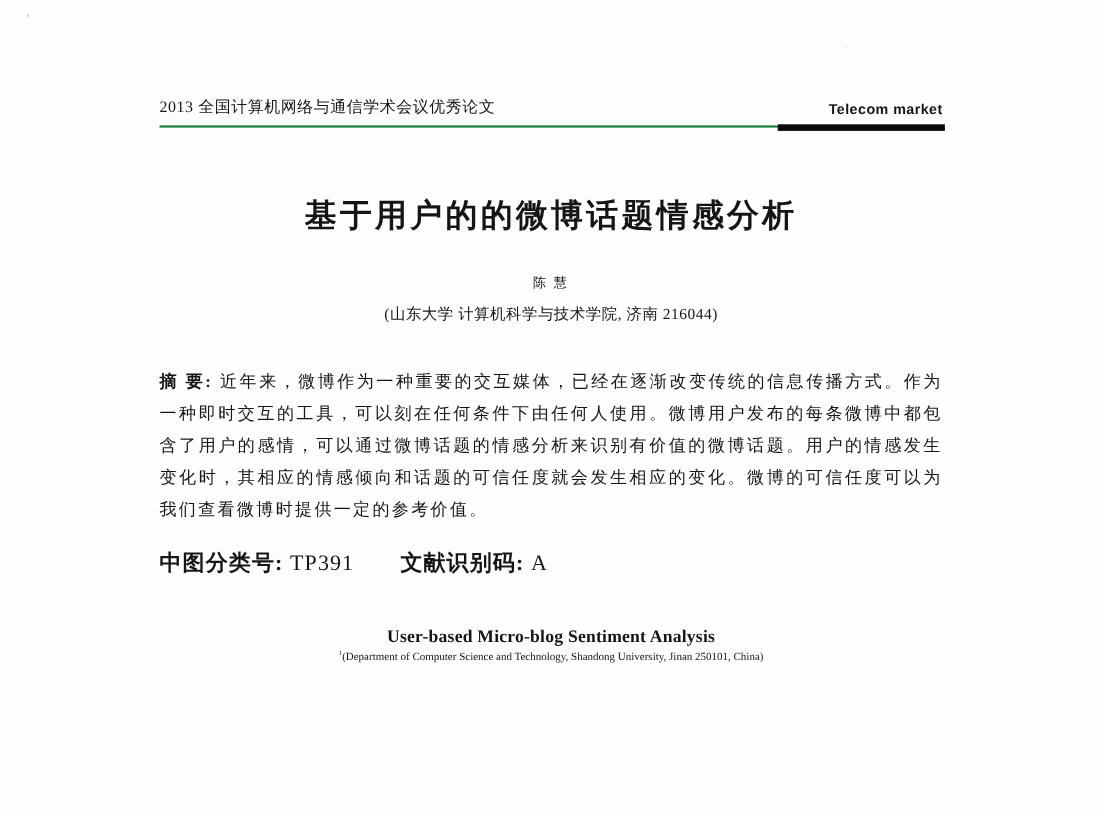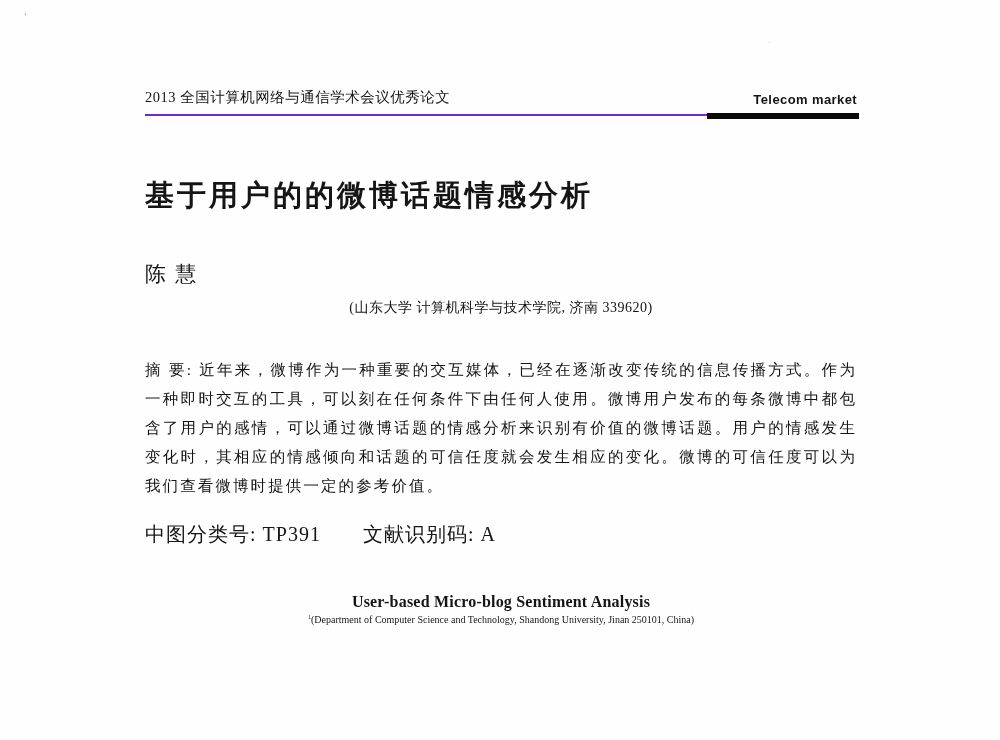--- a/index.html
+++ b/index.html
@@ -16,21 +16,21 @@
     left:145px;top:0;
     width:712px;
   }
   
   .header{
     margin-top:88px;
     display:flex;
     justify-content:space-between;
     align-items:flex-end;
     padding-bottom:7px;
-    border-bottom:2px solid #6d28d9;
+    border-bottom:2px solid #15803d;
     position:relative;
   }
   .header-left{
     font-size:14.5px;
     letter-spacing:0.5px;
   }
   .header-right{
     font-family:"Liberation Sans","DejaVu Sans",sans-serif;
     font-weight:bold;
     font-size:13px;
@@ -38,45 +38,46 @@
   }
   .thick-bar{
     position:absolute;
     right:-2px;bottom:-5px;
     width:152px;height:6px;
     background:#0a0a0a;
   }
   
   .cn-title{
     margin-top:60px;
-    text-align:left;
+    text-align:center;
     font-size:29px;
     font-weight:bold;
     letter-spacing:3px;
     font-family:"Liberation Serif","DejaVu Serif",serif;
   }
   .cn-author{
-    margin-top:44px;
-    font-size:21px;
+    margin-top:33px;
+    text-align:center;
+    font-size:12px;
     letter-spacing:2px;
   }
   .cn-affil{
     margin-top:11px;
     text-align:center;
     font-size:14px;
     letter-spacing:0.5px;
   }
   .cn-abstract{
     margin-top:38px;
     font-size:15.5px;
     line-height:29px;
     text-align:justify;
     letter-spacing:2.1px;
   }
-  .cn-abstract .label, .bold{font-weight:normal;}
+  .cn-abstract .label, .bold{font-weight:bold;}
   .cn-keywords{
     font-size:15.5px;
     line-height:29px;
     font-weight:bold;
     letter-spacing:1.5px;
     margin-top:0;
   }
   .cn-clc{
     font-size:20px;
     line-height:29px;
@@ -125,21 +126,21 @@
     <div class="header">
       <span class="header-left">2013 全国计算机网络与通信学术会议优秀论文</span>
       <span class="header-right">Telecom market</span>
       <span class="thick-bar"></span>
     </div>
 
     <div class="cn-title">基于用户的的微博话题情感分析</div>
 
     <div class="cn-author">陈  慧</div>
 
-    <div class="cn-affil">(山东大学  计算机科学与技术学院, 济南  339620)</div>
+    <div class="cn-affil">(山东大学  计算机科学与技术学院, 济南  216044)</div>
 
     <p class="cn-abstract"><span class="label">摘  要:</span> <span>近年来，微博作为一种重要的交互媒体，已经在逐渐改变传统的信息传播方式。作为一种即时交互的工具，可以刻在任何条件下由任何人使用。微博用户发布的每条微博中都包含了用户的感情，可以通过微博话题的情感分析来识别有价值的微博话题。用户的情感发生变化时，其相应的情感倾向和话题的可信任度就会发生相应的变化。微博的可信任度可以为我们查看微博时提供一定的参考价值。</span></p>
 
 
     <p class="cn-clc"><span class="bold">中图分类号:</span><span class="clc-value">TP391</span><span class="clc-gap"></span><span class="bold">文献识别码:</span><span class="clc-value">A</span></p>
 
     <div class="en-title">User-based Micro-blog Sentiment Analysis</div>
 
 
     <div class="en-affil"><sup>1</sup><span>(Department of Computer Science and Technology, Shandong University, Jinan 250101, China)</span></div>

